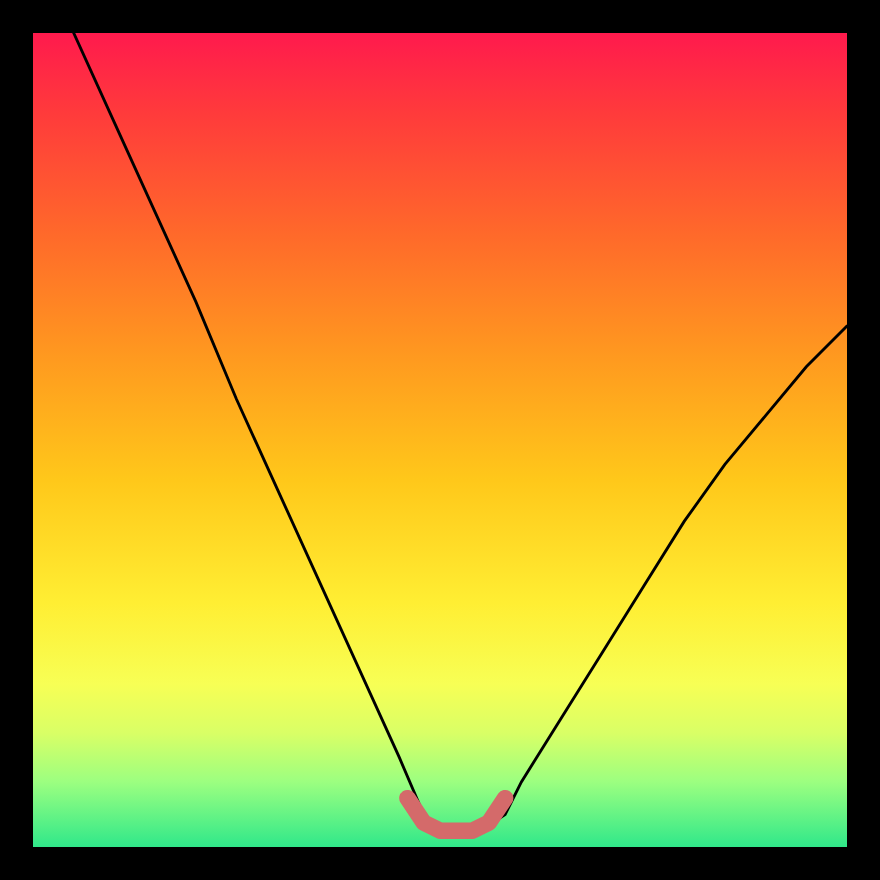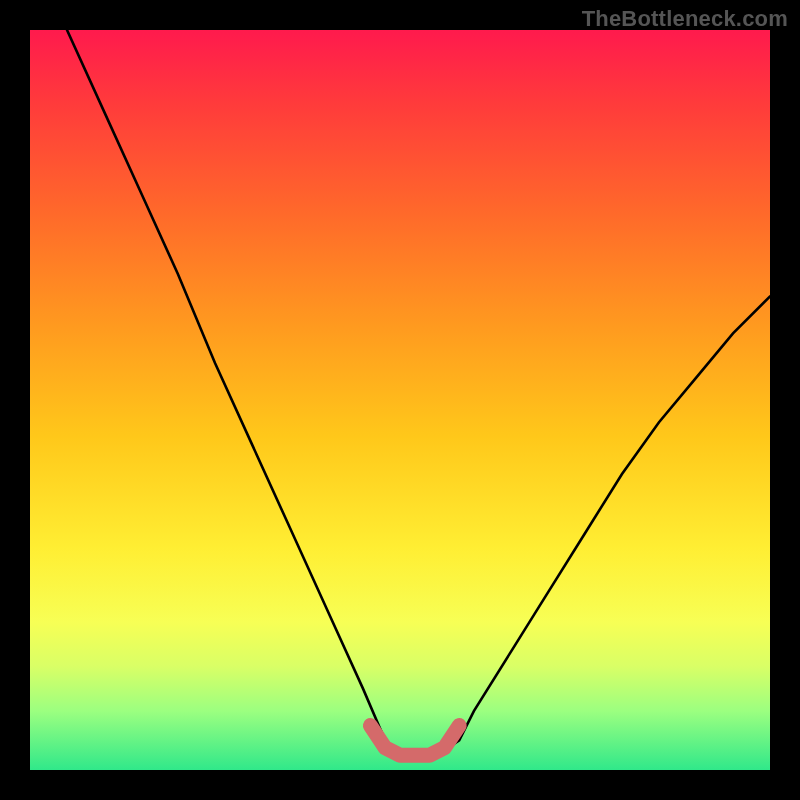--- a/index.html
+++ b/index.html
@@ -51,20 +51,19 @@
     left: 0;
     top: 0;
     width: 740px;
     height: 740px;
   }
 </style>
 </head>
 <body>
 
 <div class="frame">
-  <div class="watermark">TheBottleneck.com</div>
   <div class="plot">
     <svg class="curve" viewBox="0 0 740 740" preserveAspectRatio="none">
       <path id="bottleneck-path" fill="none" stroke="#000000" stroke-width="2.6" stroke-linecap="round" d="M37.0 0.0 L74.0 81.4 L111.0 162.8 L148.0 244.2 L185.0 333.0 L222.0 414.4 L259.0 495.8 L296.0 577.2 L333.0 658.6 L355.2 710.4 L370.0 725.2 L407.0 725.2 L429.2 710.4 L444.0 680.8 L481.0 621.6 L518.0 562.4 L555.0 503.2 L592.0 444.0 L629.0 392.2 L666.0 347.8 L703.0 303.4 L740.0 266.4"></path>
       <path id="optimal-path" fill="none" stroke="#d46a6a" stroke-width="15" stroke-linecap="round" stroke-linejoin="round" d="M340.4 695.6 L355.2 717.8 L370.0 725.2 L384.8 725.2 L399.6 725.2 L414.4 717.8 L429.2 695.6"></path>
     </svg>
   </div>
 </div>
 
 </body></html>

